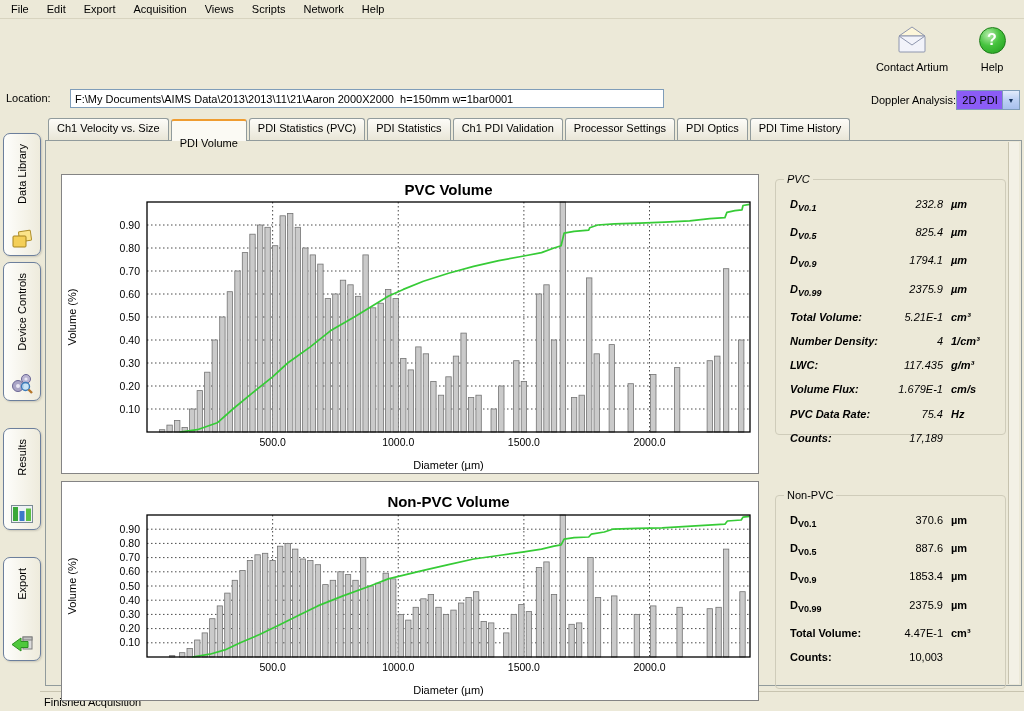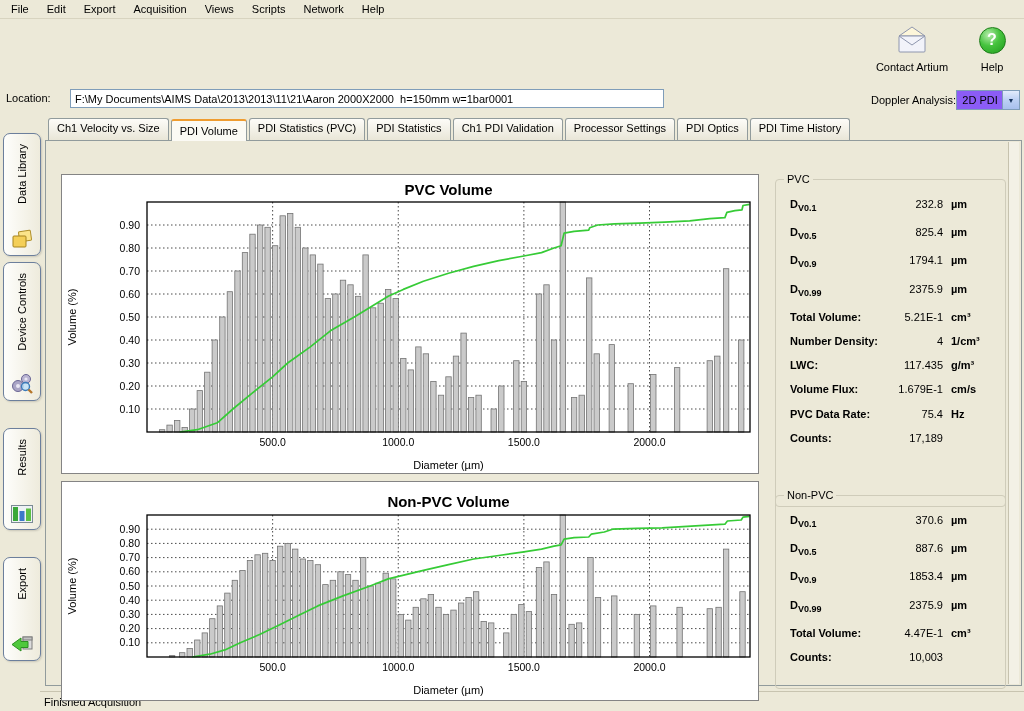--- a/index.html
+++ b/index.html
@@ -49,32 +49,32 @@
       background:linear-gradient(to right,#fefefc,#eeebdc); display:flex; flex-direction:column;
       align-items:center; justify-content:space-between; padding:10px 0 6px 0; cursor:pointer;
       box-shadow:1px 1px 2px rgba(0,0,0,.15); }
   .vlabel { writing-mode:vertical-rl; transform:rotate(180deg); font-size:11px; white-space:nowrap; }
 
   
   .main-panel { position:absolute; left:45px; top:119px; width:977px; height:567px; }
   .tabstrip { position:absolute; left:3px; top:0; right:0; height:22px; display:flex; align-items:flex-end; gap:2px; }
   .tab { height:23px; padding:3px 8px 0 8px; border:1px solid #919b9c; border-bottom:none;
       border-radius:3px 3px 0 0; background:linear-gradient(#fdfcf8,#e8e5d6); white-space:nowrap; cursor:pointer; }
-  .tab.active { height:22px; padding-top:4px; background:#fbfaf4; border-top:2px solid #ef9c30; position:relative; z-index:3; }
+  .tab.active { height:22px; padding-top:16px; background:#fbfaf4; border-top:2px solid #ef9c30; position:relative; z-index:3; }
   .tabpage { position:absolute; left:0; top:21px; right:0; bottom:0; border:1px solid #919b9c; background:#ece9d8; z-index:1; }
 
   .chart-panel { position:absolute; left:15px; width:698px; background:#fff; border:1px solid #848484; }
   #chart-pvc  { top:33px;  height:300px; }
   #chart-npvc { top:340px; height:220px; }
   .chart-panel svg { display:block; }
 
   
   .groupbox { position:absolute; left:729px; width:231px; border:1px solid #cfccba; border-radius:4px; }
   .groupbox .gb-title { position:absolute; top:-7px; left:8px; background:#ece9d8; padding:0 3px; }
-  #gb-pvc  { top:38px;  height:328px; }
+  #gb-pvc  { top:38px;  height:256px;font-style:italic; }
   #gb-npvc { top:354px; height:194px; }
   .gb-rows { padding:18px 12px 0 14px; }
   .stat-row { display:flex; align-items:baseline; margin-bottom:9px; }
   .stat-row.drow { margin-bottom:13px; }
   .stat-lbl { font-weight:bold; }
   .stat-lbl sub { font-size:9px; font-weight:bold; }
   .stat-val { margin-left:auto; text-align:right; min-width:62px; }
   .stat-unit { font-weight:bold; width:42px; margin-left:8px; }
   .scroll-strip { position:absolute; right:2px; top:1px; bottom:1px; width:11px;
       background:#f3f1e6; border-left:1px solid #c6c2ae; }

